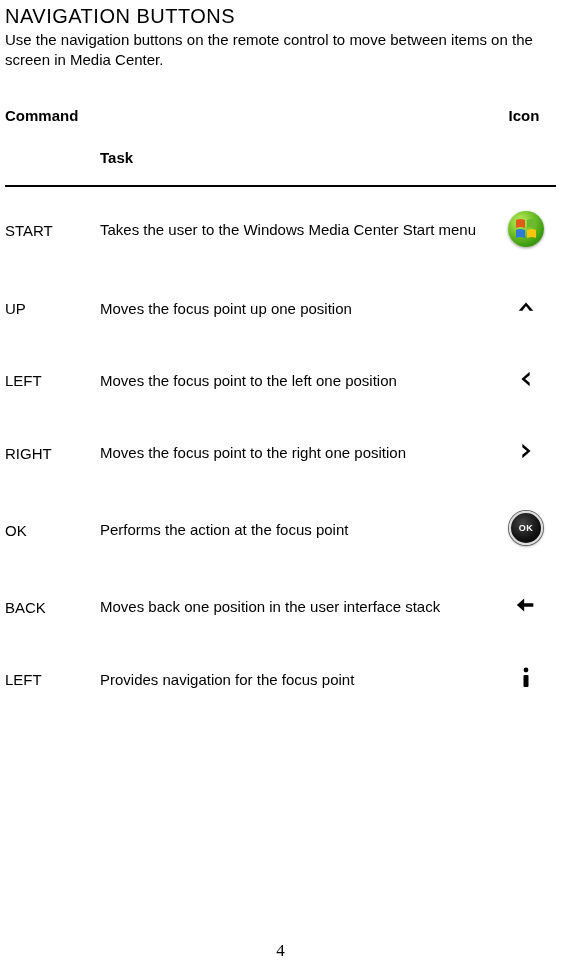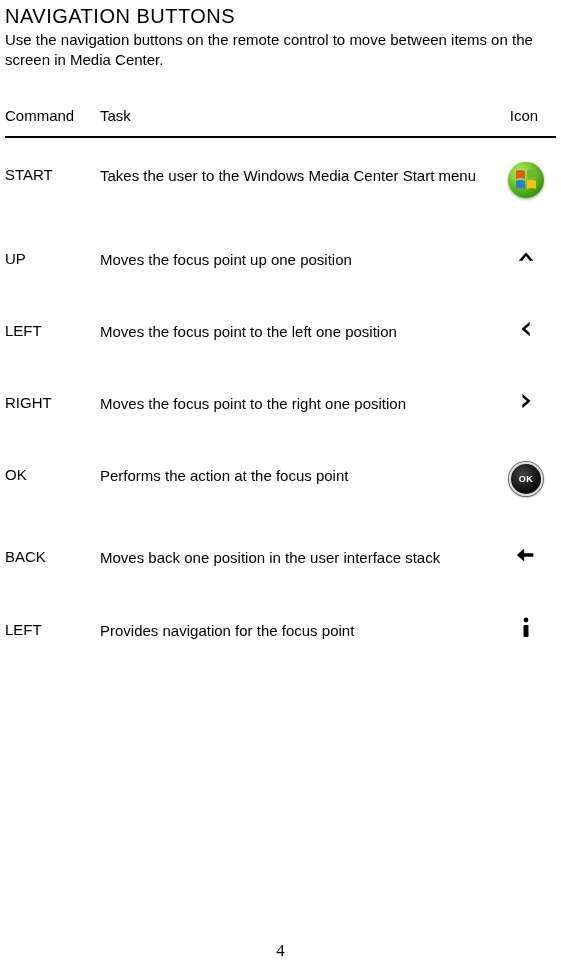--- a/index.html
+++ b/index.html
@@ -19,31 +19,31 @@
       margin-bottom: 2px;
     }
     .intro {
       font-size: 15px;
       line-height: 1.35;
       margin-bottom: 36px;
     }
     .table-header {
       display: flex;
       border-bottom: 2px solid #000;
-      font-weight: normal;
+      font-weight: bold;
       font-size: 15px;
-      padding-bottom: 12px;
+      padding-bottom: 19px;
     }
     .col-cmd { width: 95px; flex-shrink: 0; }
-    .col-task { flex: 1; }
+    .col-task { flex: 1; margin-top: 42px; }
     .col-icon { width: 60px; flex-shrink: 0; text-align: center; padding-right: 4px; }
     .rows { }
     .row {
       display: flex;
-      align-items: flex-start;
+      align-items: center;
       padding: 24px 0 24px 0;
     }
     .row .cmd {
       width: 95px;
       flex-shrink: 0;
       font-size: 15px;
       padding-top: 4px;
     }
     .row .task {
       flex: 1;

